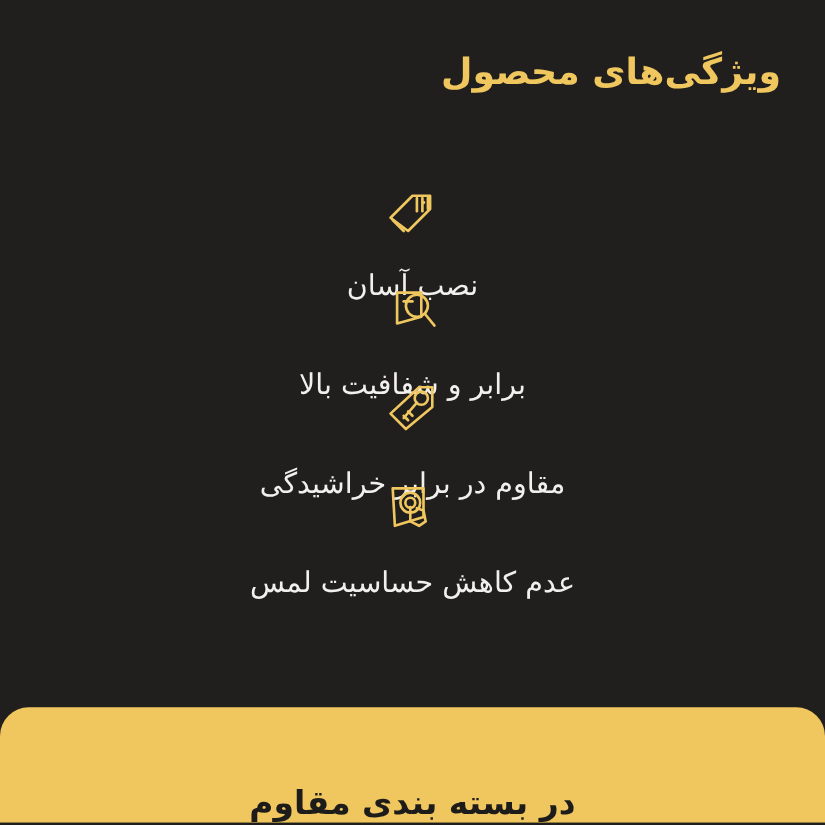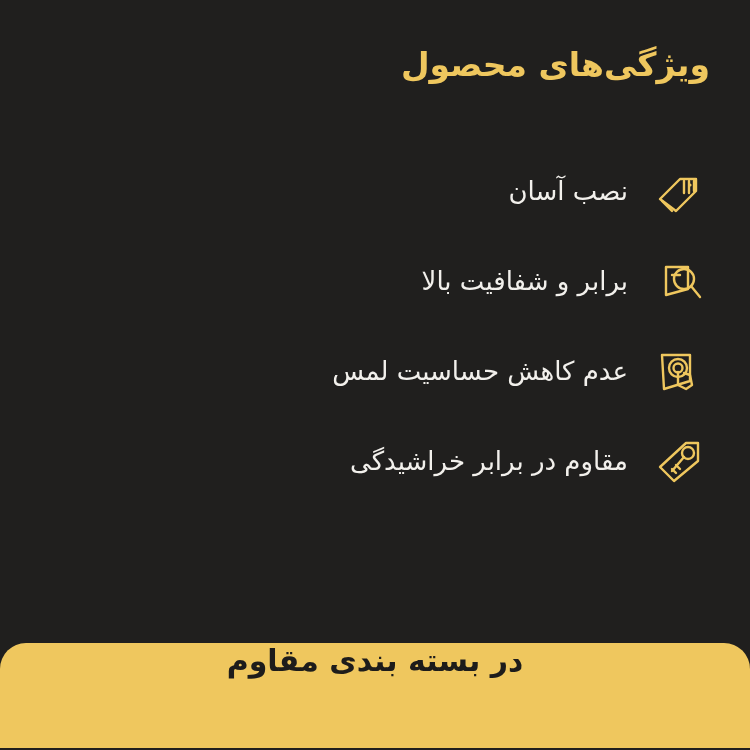--- a/index.html
+++ b/index.html
@@ -39,21 +39,21 @@
     top: 160px;
     right: 40px;
     left: 40px;
     display: flex;
     flex-direction: column;
     gap: 28px;
     direction: rtl;
   }
   .feature-row {
     display: flex;
-    flex-direction: row;
+    flex-direction: column;
     align-items: center;
     justify-content: flex-start;
     gap: 22px;
     height: 62px;
   }
   .feature-icon {
     flex: 0 0 auto;
     width: 60px;
     height: 60px;
     display: flex;
@@ -73,21 +73,21 @@
   .footer-bar {
     position: absolute;
     left: 0;
     right: 0;
     bottom: 0;
     height: 105px;
     background: #efc75e;
     border-top-left-radius: 26px;
     border-top-right-radius: 26px;
     display: flex;
-    align-items: flex-start;
+    align-items: flex-end;
     justify-content: center;
   }
   .footer-text {
     color: #1d1c1b;
     font-size: 30px;
     font-weight: bold;
     direction: rtl;
     text-align: center;
   }
 </style>
@@ -122,40 +122,40 @@
           <path d="M41 35 L50 46"></path>
           <path d="M22 24 L30 24"></path>
         </svg>
       </span>
       <span class="feature-label">برابر و شفافیت بالا</span>
     </div>
 
     <div class="feature-row">
       <span class="feature-icon">
         <svg width="60" height="60" viewBox="0 0 60 60" fill="none" stroke="#efc75e" stroke-width="2.4" stroke-linecap="round" stroke-linejoin="round">
-          <path d="M12 14 L40 14 L40 40 L14 48 Z"></path>
-          <circle cx="28" cy="27" r="9"></circle>
-          <circle cx="28" cy="27" r="4.5"></circle>
-          <path d="M28 31 L28 44 L36 48 L42 44 L40 34 L34 32"></path>
-        </svg>
-      </span>
-      <span class="feature-label">عدم کاهش حساسیت لمس</span>
-    </div>
-
-    <div class="feature-row">
-      <span class="feature-icon">
-        <svg width="60" height="60" viewBox="0 0 60 60" fill="none" stroke="#efc75e" stroke-width="2.4" stroke-linecap="round" stroke-linejoin="round">
           <path d="M10 36 L36 12 L48 12 L48 30 L24 50 Z"></path>
           <circle cx="38" cy="22" r="6"></circle>
           <path d="M34 26 L22 40"></path>
           <path d="M26 34 L30 38"></path>
           <path d="M22 38 L26 42"></path>
         </svg>
       </span>
       <span class="feature-label">مقاوم در برابر خراشیدگی</span>
+    </div>
+
+    <div class="feature-row">
+      <span class="feature-icon">
+        <svg width="60" height="60" viewBox="0 0 60 60" fill="none" stroke="#efc75e" stroke-width="2.4" stroke-linecap="round" stroke-linejoin="round">
+          <path d="M12 14 L40 14 L40 40 L14 48 Z"></path>
+          <circle cx="28" cy="27" r="9"></circle>
+          <circle cx="28" cy="27" r="4.5"></circle>
+          <path d="M28 31 L28 44 L36 48 L42 44 L40 34 L34 32"></path>
+        </svg>
+      </span>
+      <span class="feature-label">عدم کاهش حساسیت لمس</span>
     </div>
 
   </div>
 
   <div class="footer-bar">
     <span class="footer-text">در بسته بندی مقاوم</span>
   </div>
 
 </div>
 

